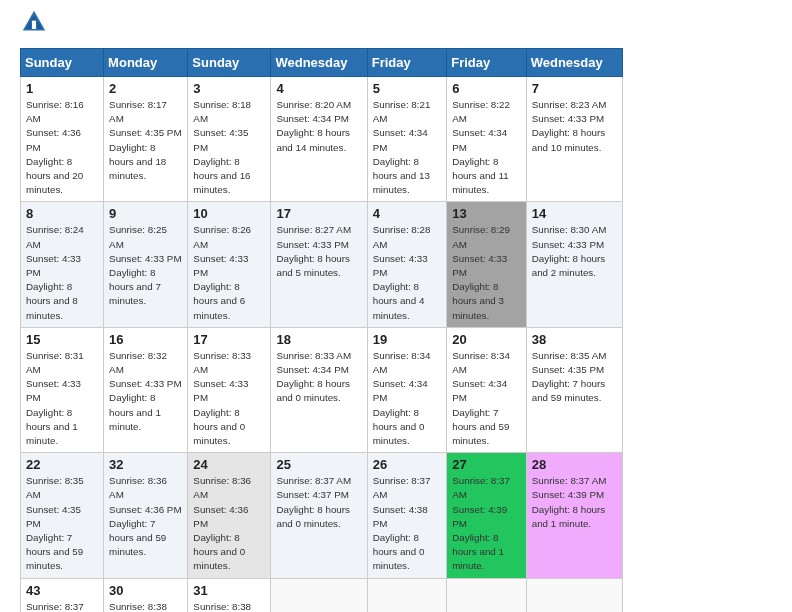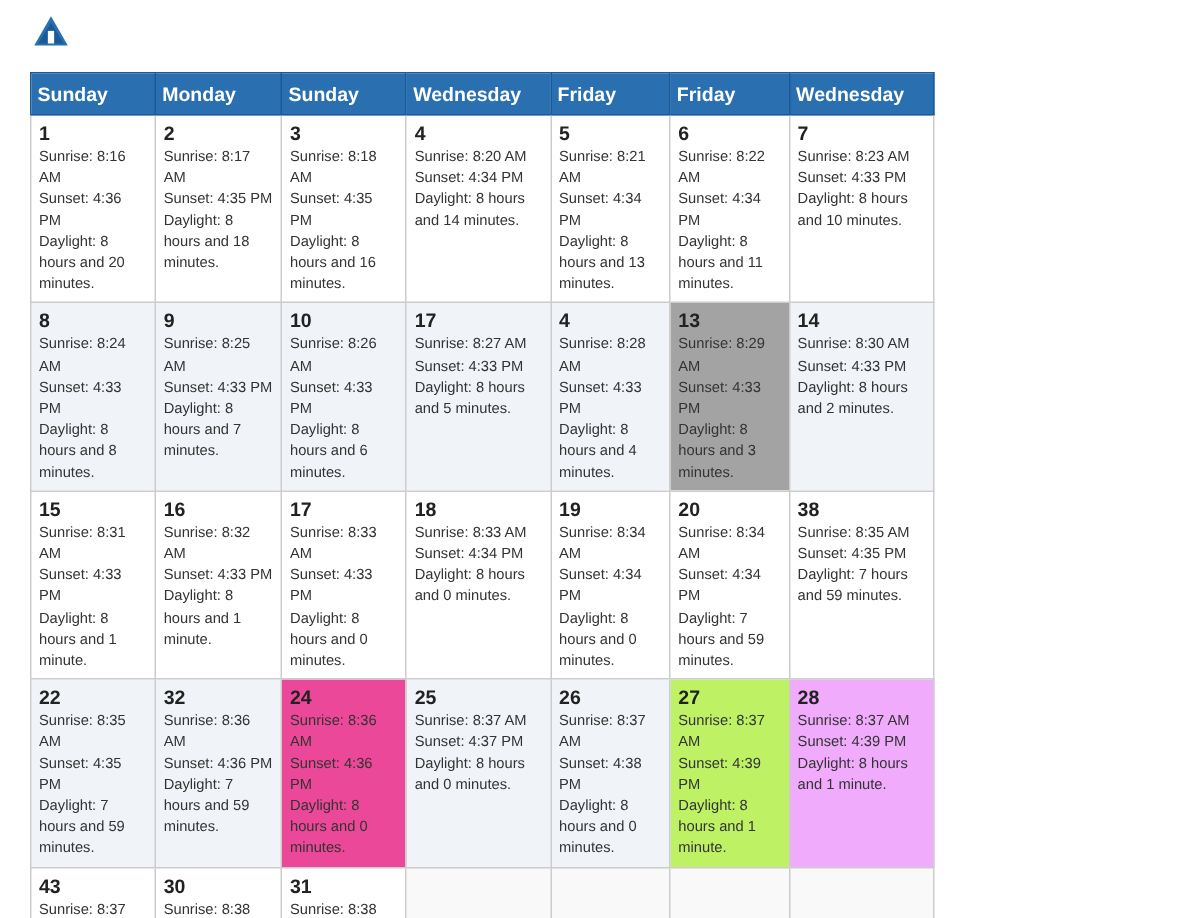--- a/index.html
+++ b/index.html
@@ -220,33 +220,33 @@
         </tr>
         <tr>
           <td style="background: rgb(240, 244, 248);">
             <span class="day-num">22</span>
             <div class="day-info">Sunrise: 8:35 AM<br>Sunset: 4:35 PM<br>Daylight: 7 hours and 59 minutes.</div>
           </td>
           <td style="background: rgb(240, 244, 248);">
             <span class="day-num">32</span>
             <div class="day-info">Sunrise: 8:36 AM<br>Sunset: 4:36 PM<br>Daylight: 7 hours and 59 minutes.</div>
           </td>
-          <td style="background: #ec4899;">
+          <td style="background: #e5e5e5;">
             <span class="day-num">24</span>
             <div class="day-info">Sunrise: 8:36 AM<br>Sunset: 4:36 PM<br>Daylight: 8 hours and 0 minutes.</div>
           </td>
           <td style="background: rgb(240, 244, 248);">
             <span class="day-num">25</span>
             <div class="day-info">Sunrise: 8:37 AM<br>Sunset: 4:37 PM<br>Daylight: 8 hours and 0 minutes.</div>
           </td>
           <td style="background: rgb(240, 244, 248);">
             <span class="day-num">26</span>
             <div class="day-info">Sunrise: 8:37 AM<br>Sunset: 4:38 PM<br>Daylight: 8 hours and 0 minutes.</div>
           </td>
-          <td style="background: #bef264; margin-top: 33px;">
+          <td style="background: #22c55e; margin-top: 33px;">
             <span class="day-num">27</span>
             <div class="day-info">Sunrise: 8:37 AM<br>Sunset: 4:39 PM<br>Daylight: 8 hours and 1 minute.</div>
           </td>
           <td style="background: #f0abfc;">
             <span class="day-num">28</span>
             <div class="day-info">Sunrise: 8:37 AM<br>Sunset: 4:39 PM<br>Daylight: 8 hours and 1 minute.</div>
           </td>
         </tr>
         <tr>
           <td>

